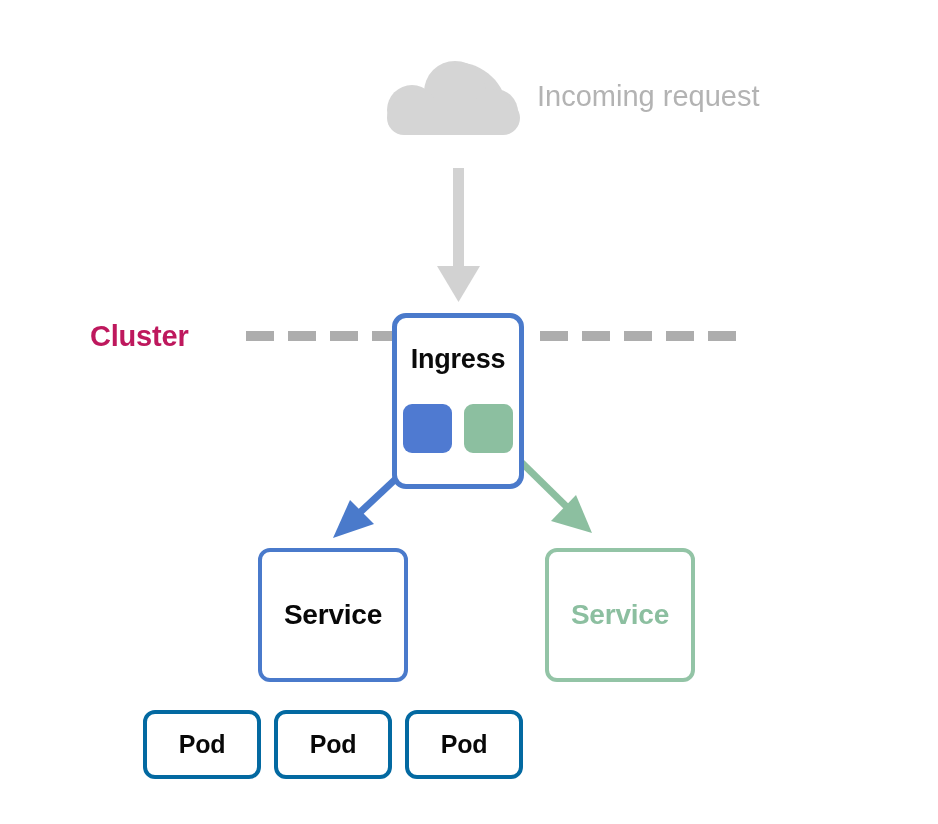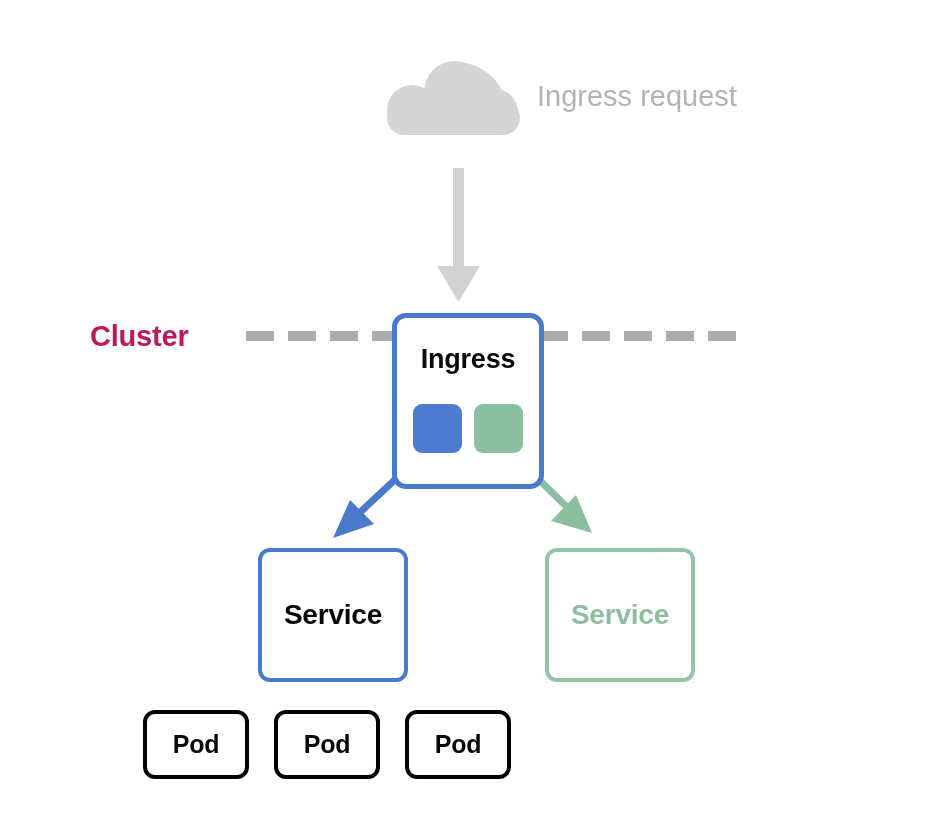--- a/index.html
+++ b/index.html
@@ -44,21 +44,21 @@
     font-weight: bold;
     letter-spacing: -0.2px;
     white-space: nowrap;
     line-height: 1;
   }
 
   
   #ingress-node {
     left: 392px;
     top: 313px;
-    width: 152px;
+    width: 132px;
     height: 176px;
     border: 5px solid #4a7acb;
     border-radius: 14px;
     display: block;
     padding-left: 16px;
   }
   #ingress-label {
     position: absolute;
     left: 0;
     right: 0;
@@ -105,23 +105,23 @@
     border: 4px solid #93c4a6;
   }
   #service-green .node-label {
     font-size: 28px;
     color: #8cbfa0;
   }
 
   
   .pod-node {
     top: 710px;
-    width: 106px;
+    width: 118px;
     height: 69px;
-    border: 4px solid #000000;
+    border: 4px solid #0369a1;
     border-radius: 12px;
   }
   .pod-node .node-label {
     font-size: 25px;
     color: #080808;
   }
   #pod-1 { left: 143px; }
   #pod-2 { left: 274px; }
   #pod-3 { left: 405px; }
 
@@ -183,21 +183,21 @@
       <line x1="417" y1="459" x2="354" y2="518" stroke="#4a7acb" stroke-width="7" stroke-linecap="butt"></line>
       <path d="M 333 538 L 374 524 L 350 500 Z" fill="#4a7acb"></path>
     </g>
 
     <g>
       <line x1="518" y1="459" x2="572" y2="512" stroke="#8cbfa0" stroke-width="7" stroke-linecap="butt"></line>
       <path d="M 592 533 L 551 521 L 576 495 Z" fill="#8cbfa0"></path>
     </g>
   </svg>
 
-  <div id="incoming-label">Ingress request</div>
+  <div id="incoming-label">Incoming request</div>
 
   <div id="cluster-label">Cluster</div>
 
   <div id="ingress-node" class="node">
     <div id="ingress-label" class="node-label">Ingress</div>
     <div id="ingress-chips">
       <div class="chip chip-blue"></div>
       <div class="chip chip-green"></div>
     </div>
   </div>

